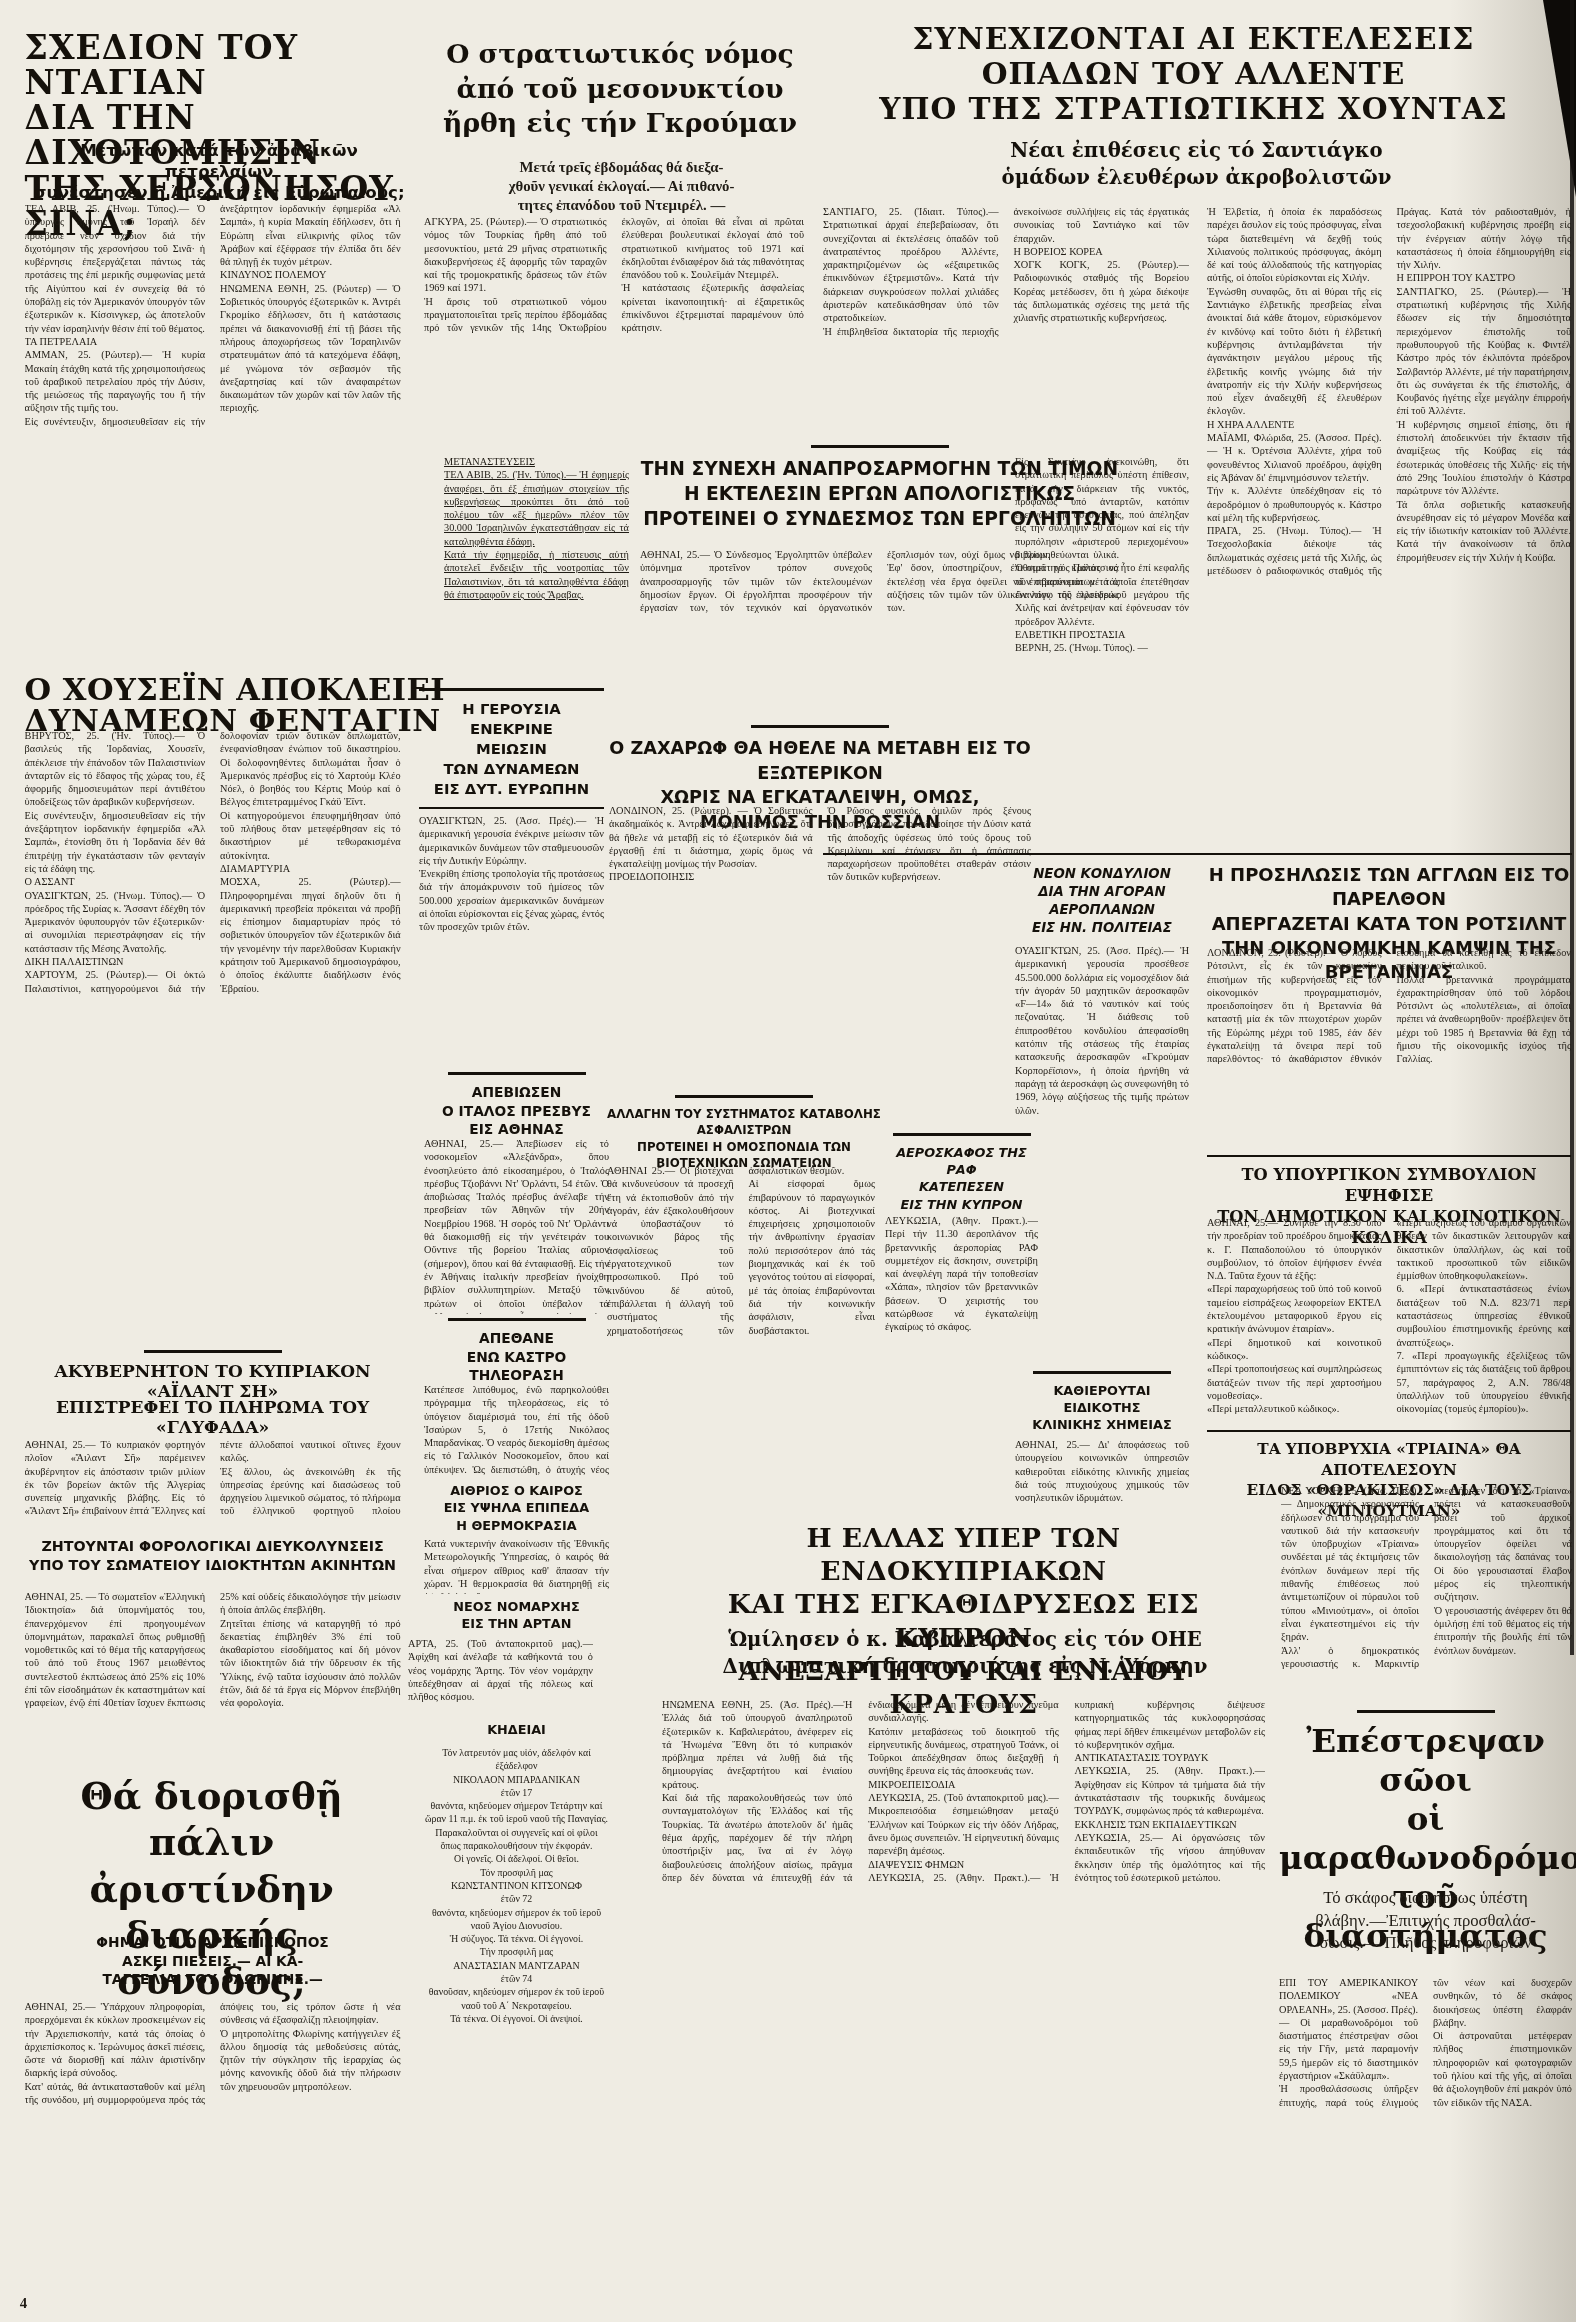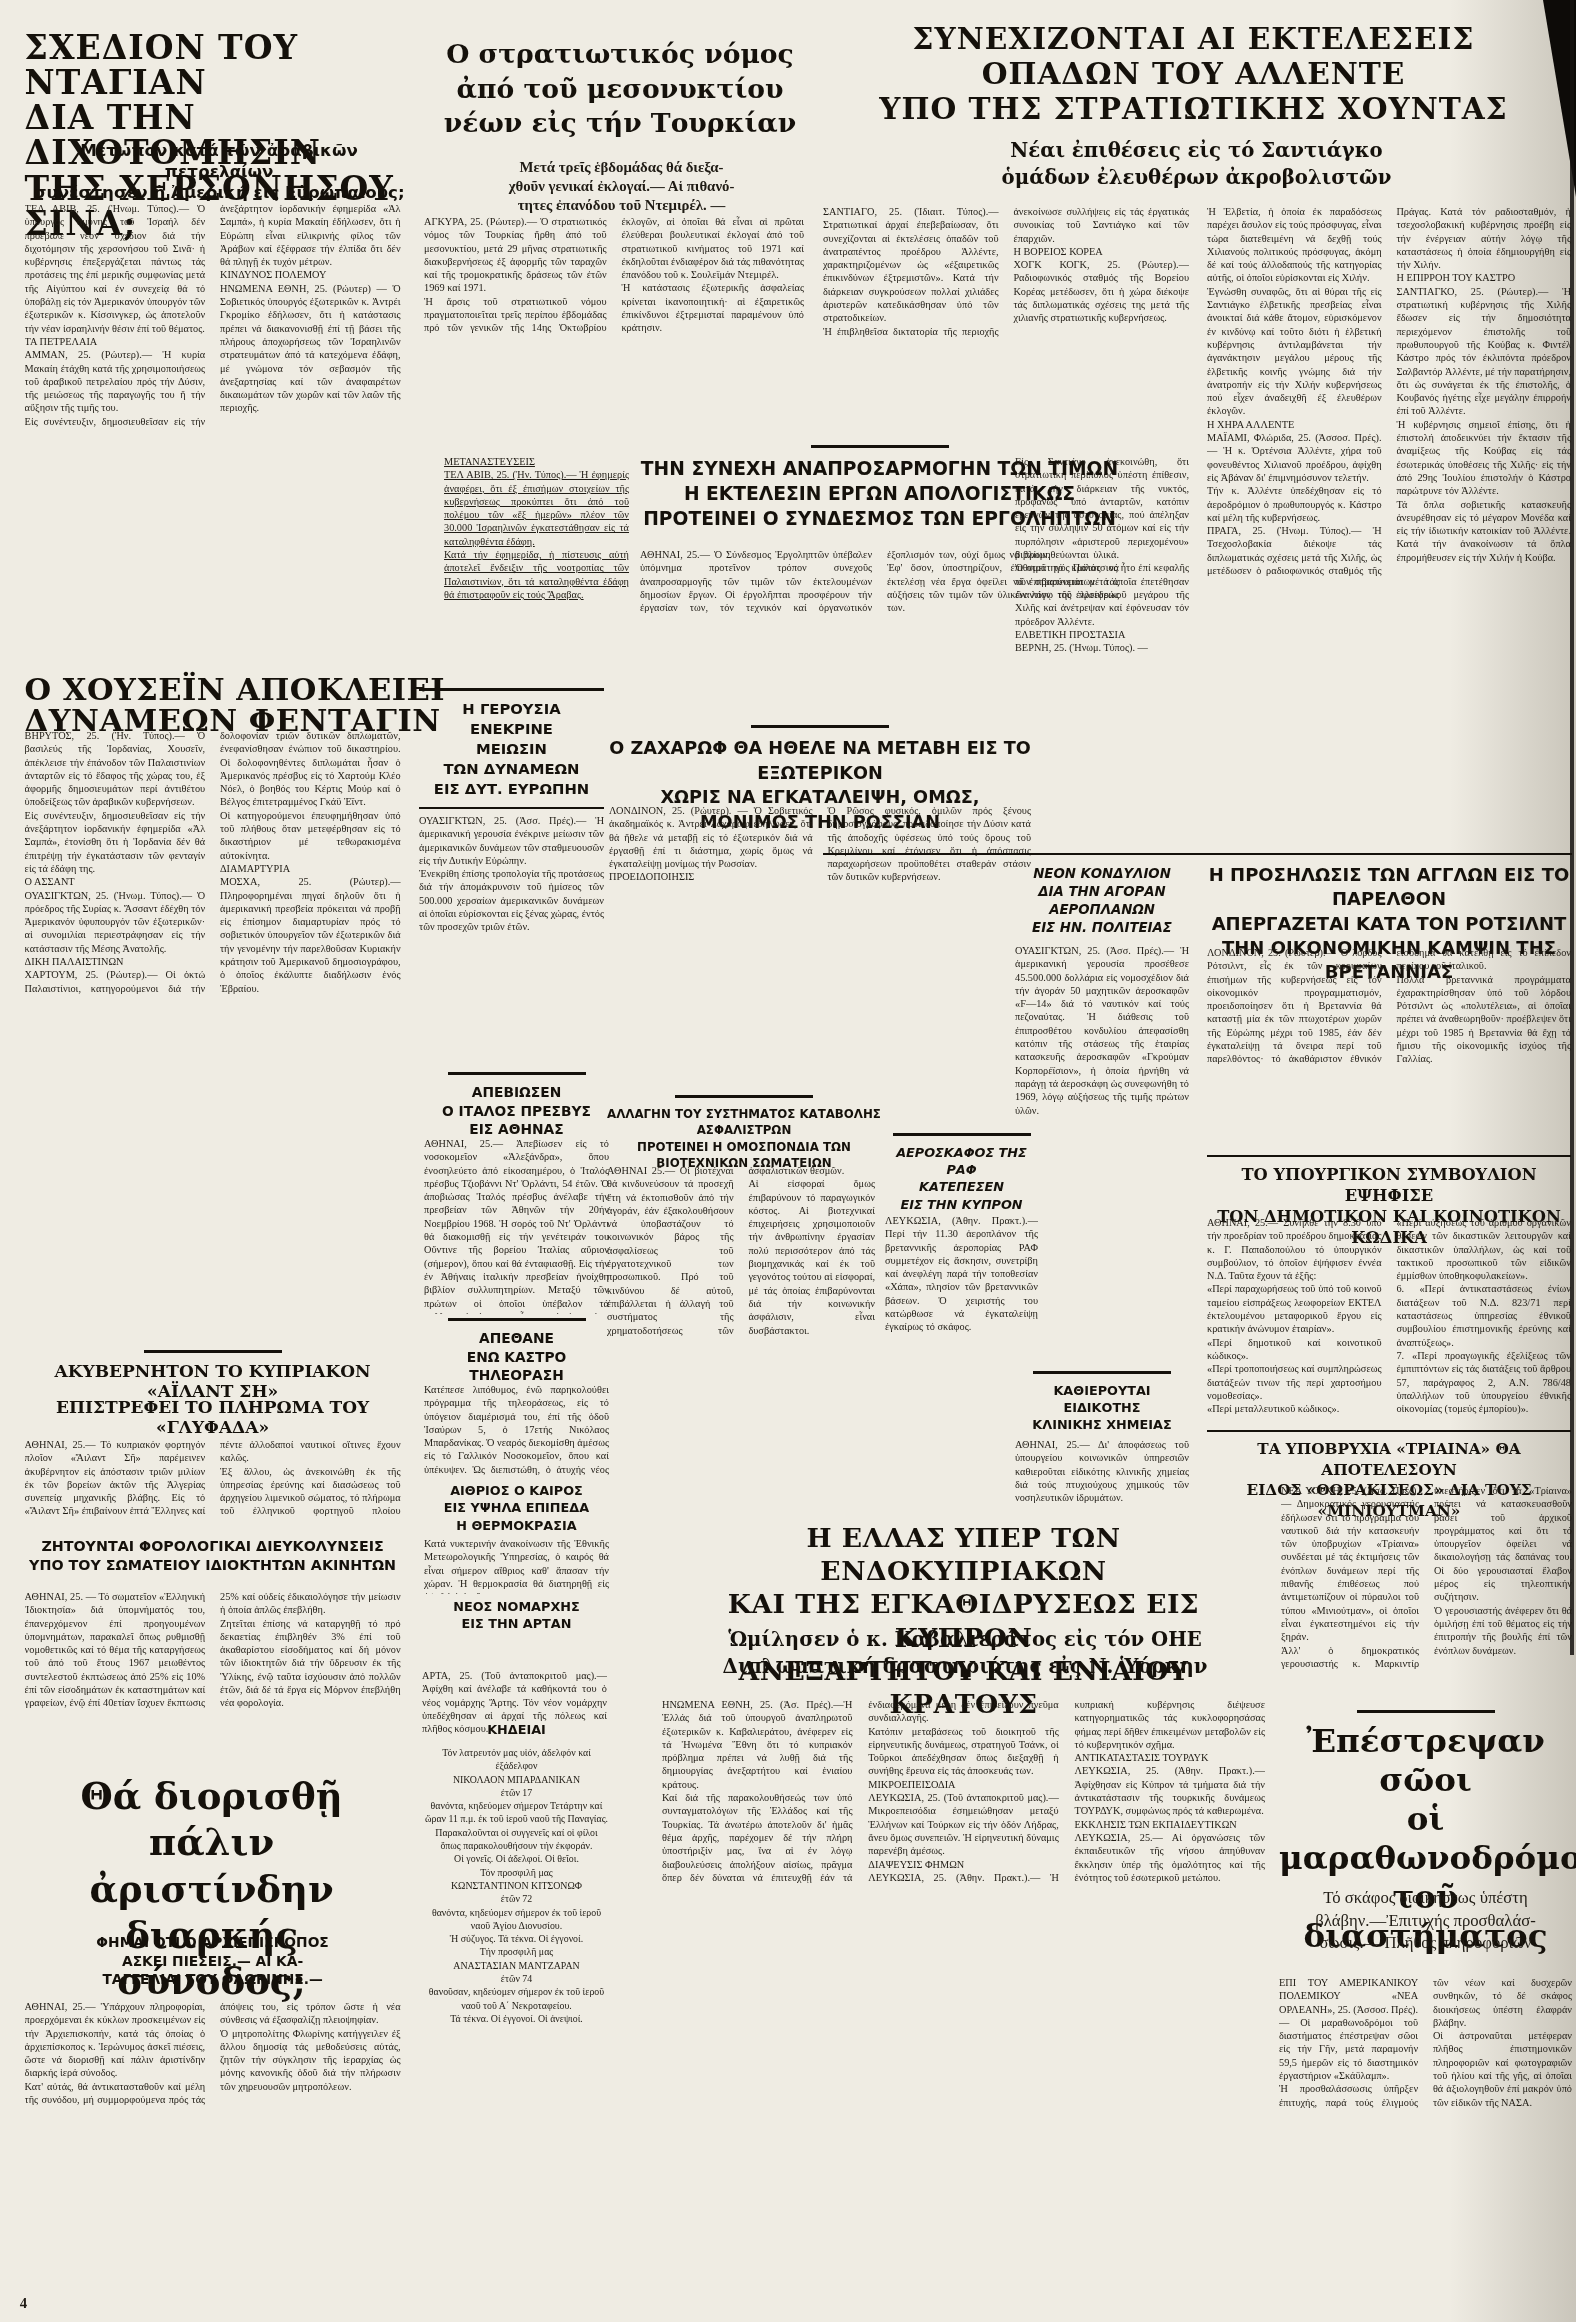--- a/index.html
+++ b/index.html
@@ -43,21 +43,21 @@
 συνέστησεν ἡ Ἀμερική εἰς Εὐρωπαίους;</div>
 <div class="abs b c2" style="left:24.6px;top:202px;width:376px;height:471px;">ΤΕΛ ΑΒΙΒ, 25. (Ἡνωμ. Τύπος).— Ὁ ὑπουργός ἀμύνης τοῦ Ἰσραήλ δέν προέβαλε νέον σχέδιον διά τήν διχοτόμησιν τῆς χερσονήσου τοῦ Σινᾶ· ἡ κυβέρνησις ἐπεξεργάζεται πάντως τάς προτάσεις της ἐπί μερικῆς συμφωνίας μετά τῆς Αἰγύπτου καί ἐν συνεχείᾳ θά τό ὑποβάλῃ εἰς τόν Ἀμερικανόν ὑπουργόν τῶν ἐξωτερικῶν κ. Κίσσινγκερ, ὡς ἀποτελοῦν τήν νέαν ἰσραηλινήν θέσιν ἐπί τοῦ θέματος.
 ΤΑ ΠΕΤΡΕΛΑΙΑ
 ΑΜΜΑΝ, 25. (Ρώυτερ).— Ἡ κυρία Μακαίη ἐτάχθη κατά τῆς χρησιμοποιήσεως τοῦ ἀραβικοῦ πετρελαίου πρός τήν Δύσιν, τῆς μειώσεως τῆς παραγωγῆς του ἤ τήν αὔξησιν τῆς τιμῆς του.
 Εἰς συνέντευξιν, δημοσιευθεῖσαν εἰς τήν ἀνεξάρτητον ἰορδανικήν ἐφημερίδα «Ἀλ Σαμπά», ἡ κυρία Μακαίη ἐδήλωσεν, ὅτι ἡ Εὐρώπη εἶναι εἰλικρινής φίλος τῶν Ἀράβων καί ἐξέφρασε τήν ἐλπίδα ὅτι δέν θά πληγῇ ἐκ τυχόν μέτρων.
 ΚΙΝΔΥΝΟΣ ΠΟΛΕΜΟΥ
 ΗΝΩΜΕΝΑ ΕΘΝΗ, 25. (Ρώυτερ) — Ὁ Σοβιετικός ὑπουργός ἐξωτερικῶν κ. Ἀντρέι Γκρομίκο ἐδήλωσεν, ὅτι ἡ κατάστασις πρέπει νά διακανονισθῇ ἐπί τῇ βάσει τῆς πλήρους ἀποχωρήσεως τῶν Ἰσραηλινῶν στρατευμάτων ἀπό τά κατεχόμενα ἐδάφη, μέ γνώμονα τόν σεβασμόν τῆς ἀνεξαρτησίας καί τῶν ἀναφαιρέτων δικαιωμάτων τῶν χωρῶν καί τῶν λαῶν τῆς περιοχῆς.</div>
 
 <div class="abs hs ctr" style="left:424px;top:37px;width:392px;font-size:26.6px;line-height:1.3;">Ο στρατιωτικός νόμος
 ἀπό τοῦ μεσονυκτίου
-νέων εἰς τήν Τουρκίαν</div>
+ἤρθη εἰς τήν Γκρούμαν</div>
 <div class="abs ctr" style="left:441px;top:158px;width:361px;font:bold 14.8px/1.3 'Liberation Serif',serif;white-space:pre-line;">Μετά τρεῖς ἑβδομάδας θά διεξα-
 χθοῦν γενικαί ἐκλογαί.— Αἱ πιθανό-
 τητες ἐπανόδου τοῦ Ντεμιρέλ. —</div>
 <div class="abs b c2" style="left:424px;top:215px;width:380px;height:234px;">ΑΓΚΥΡΑ, 25. (Ρώυτερ).— Ὁ στρατιωτικός νόμος τῶν Τουρκίας ἤρθη ἀπό τοῦ μεσονυκτίου, μετά 29 μῆνας στρατιωτικῆς διακυβερνήσεως ἐξ ἀφορμῆς τῶν ταραχῶν καί τῆς τρομοκρατικῆς δράσεως τῶν ἐτῶν 1969 καί 1971.
 Ἡ ἄρσις τοῦ στρατιωτικοῦ νόμου πραγματοποιεῖται τρεῖς περίπου ἑβδομάδας πρό τῶν γενικῶν τῆς 14ης Ὀκτωβρίου ἐκλογῶν, αἱ ὁποῖαι θά εἶναι αἱ πρῶται ἐλεύθεραι βουλευτικαί ἐκλογαί ἀπό τοῦ στρατιωτικοῦ κινήματος τοῦ 1971 καί ἐκδηλοῦται ἐνδιαφέρον διά τάς πιθανότητας ἐπανόδου τοῦ κ. Σουλεϊμάν Ντεμιρέλ.
 Ἡ κατάστασις ἐξωτερικῆς ἀσφαλείας κρίνεται ἱκανοποιητική· αἱ ἐξαιρετικῶς ἐπικίνδυνοι ἐξτρεμισταί παραμένουν ὑπό κράτησιν.</div>
 <div class="abs b" style="left:444px;top:455px;width:185px;height:223px;text-decoration:underline;">ΜΕΤΑΝΑΣΤΕΥΣΕΙΣ
 ΤΕΛ ΑΒΙΒ, 25. (Ἡν. Τύπος).— Ἡ ἐφημερίς ἀναφέρει, ὅτι ἐξ ἐπισήμων στοιχείων τῆς κυβερνήσεως προκύπτει ὅτι ἀπό τοῦ πολέμου τῶν «ἕξ ἡμερῶν» πλέον τῶν 30.000 Ἰσραηλινῶν ἐγκατεστάθησαν εἰς τά καταληφθέντα ἐδάφη.
 Κατά τήν ἐφημερίδα, ἡ πίστευσις αὐτή ἀποτελεῖ ἔνδειξιν τῆς νοοτροπίας τῶν Παλαιστινίων, ὅτι τά καταληφθέντα ἐδάφη θά ἐπιστραφοῦν εἰς τούς Ἄραβας.</div>
 
@@ -192,21 +192,21 @@
 ΤΗΛΕΟΡΑΣΗ</div>
 <div class="abs b" style="left:424px;top:1383px;width:185px;height:95px;">Κατέπεσε λιπόθυμος, ἐνῶ παρηκολούθει πρόγραμμα τῆς τηλεοράσεως, εἰς τό ὑπόγειον διαμέρισμά του, ἐπί τῆς ὁδοῦ Ἰσαύρων 5, ὁ 17ετής Νικόλαος Μπαρδανίκας. Ὁ νεαρός διεκομίσθη ἀμέσως εἰς τό Γαλλικόν Νοσοκομεῖον, ὅπου καί ὑπέκυψεν. Ὡς διεπιστώθη, ὁ ἀτυχής νέος ὑπέστη καρδιακήν προσβολήν.</div>
 
 <div class="abs hsa ctr" style="left:424px;top:1482px;width:185px;font-size:12.8px;line-height:1.35;">ΑΙΘΡΙΟΣ Ο ΚΑΙΡΟΣ
 ΕΙΣ ΥΨΗΛΑ ΕΠΙΠΕΔΑ
 Η ΘΕΡΜΟΚΡΑΣΙΑ</div>
 <div class="abs b" style="left:424px;top:1537px;width:185px;height:57px;">Κατά νυκτερινήν ἀνακοίνωσιν τῆς Ἐθνικῆς Μετεωρολογικῆς Ὑπηρεσίας, ὁ καιρός θά εἶναι σήμερον αἴθριος καθ' ἅπασαν τήν χώραν. Ἡ θερμοκρασία θά διατηρηθῇ εἰς ὑψηλά ἐπίπεδα.</div>
 
 <div class="abs hsa ctr" style="left:424px;top:1598px;width:185px;font-size:12.8px;line-height:1.35;">ΝΕΟΣ ΝΟΜΑΡΧΗΣ
 ΕΙΣ ΤΗΝ ΑΡΤΑΝ</div>
-<div class="abs b" style="left:422px;top:1637px;width:185px;height:79px;margin-top:32px;">ΑΡΤΑ, 25. (Τοῦ ἀνταποκριτοῦ μας).— Ἀφίχθη καί ἀνέλαβε τά καθήκοντά του ὁ νέος νομάρχης Ἄρτης. Τόν νέον νομάρχην ὑπεδέχθησαν αἱ ἀρχαί τῆς πόλεως καί πλῆθος κόσμου.</div>
+<div class="abs b" style="left:408px;top:1637px;width:185px;height:79px;">ΑΡΤΑ, 25. (Τοῦ ἀνταποκριτοῦ μας).— Ἀφίχθη καί ἀνέλαβε τά καθήκοντά του ὁ νέος νομάρχης Ἄρτης. Τόν νέον νομάρχην ὑπεδέχθησαν αἱ ἀρχαί τῆς πόλεως καί πλῆθος κόσμου.</div>
 
 <div class="abs hsa ctr" style="left:424px;top:1722px;width:185px;font-size:12.8px;">ΚΗΔΕΙΑΙ</div>
 <div class="abs b ctr" style="left:424px;top:1746px;width:185px;height:558px;font-size:9.9px;">Τόν λατρευτόν μας υἱόν, ἀδελφόν καί ἐξάδελφον
 ΝΙΚΟΛΑΟΝ ΜΠΑΡΔΑΝΙΚΑΝ
 ἐτῶν 17
 θανόντα, κηδεύομεν σήμερον Τετάρτην καί ὥραν 11 π.μ. ἐκ τοῦ ἱεροῦ ναοῦ τῆς Παναγίας.
 Παρακαλοῦνται οἱ συγγενεῖς καί οἱ φίλοι ὅπως παρακολουθήσουν τήν ἐκφοράν.
 Οἱ γονεῖς. Οἱ ἀδελφοί. Οἱ θεῖοι.
 Τόν προσφιλῆ μας
 ΚΩΝΣΤΑΝΤΙΝΟΝ ΚΙΤΣΟΝΩΦ

